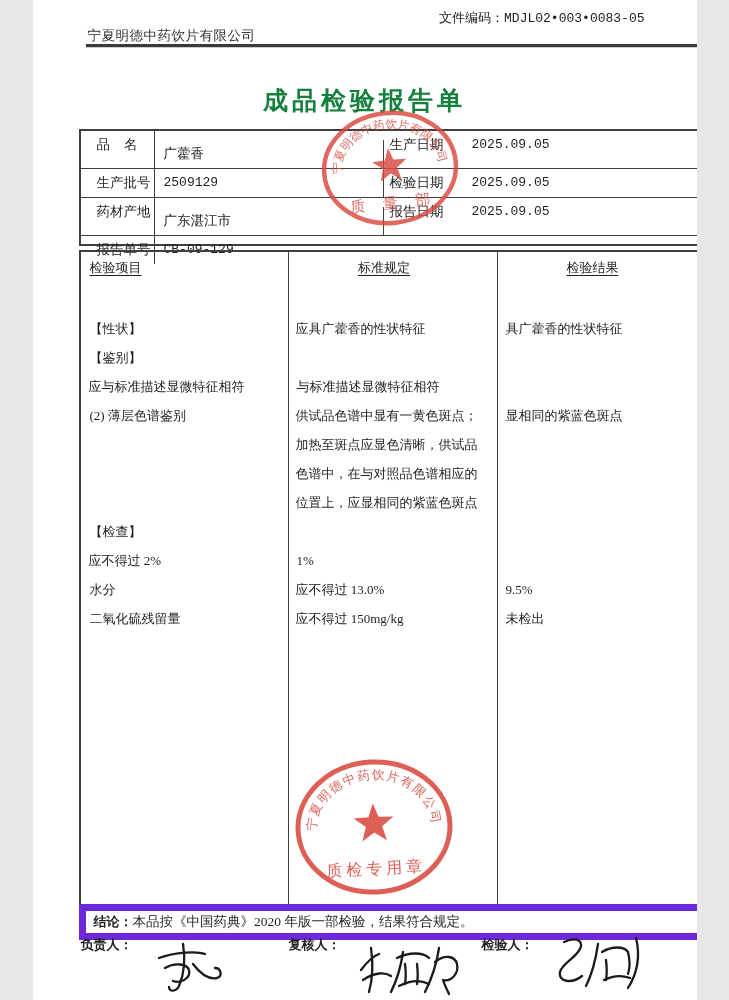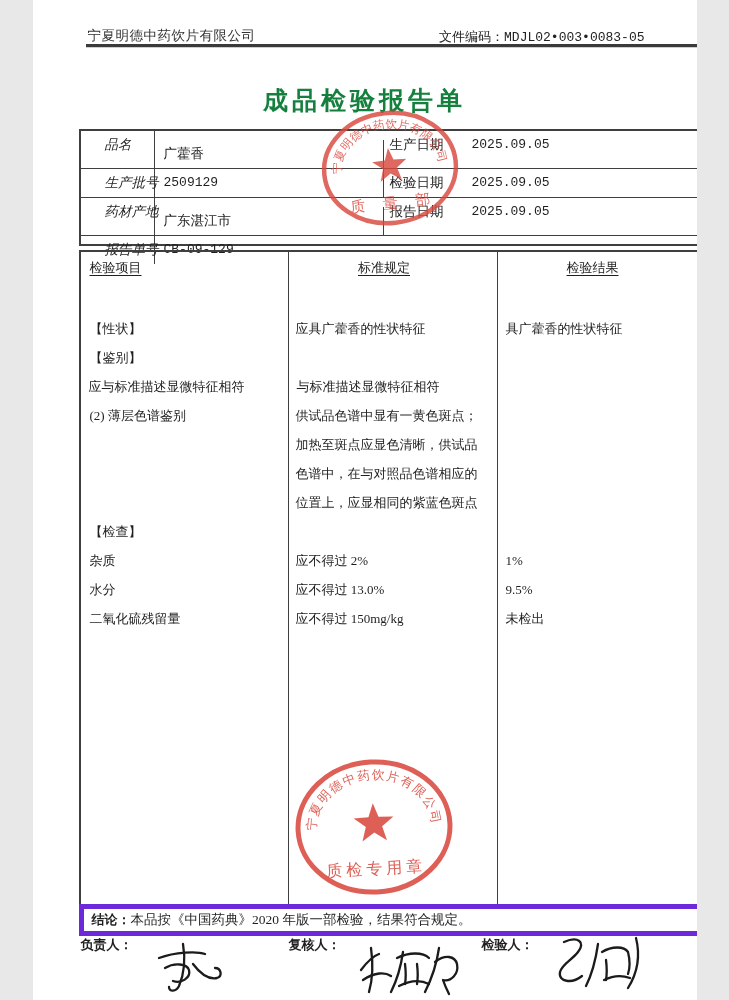--- a/index.html
+++ b/index.html
@@ -4,37 +4,37 @@
 <style>
   html,body{margin:0;padding:0;background:#e8e8e8;}
   .page{
     position:relative; width:664px; height:1000px; margin:0 auto;
     background:#ffffff; overflow:hidden;
     font-family:"Liberation Serif", serif;
     color:#1f1f1f;
   }
   
   .hdr-company{position:absolute; left:55px; top:27px; font-size:13.5px; letter-spacing:.5px; color:#333;}
-  .hdr-doc{position:absolute; right:52px; top:28px; font-size:13px; color:#222;}
+  .hdr-doc{position:absolute; right:52px; top:9px; font-size:13px; color:#222;}
   .hdr-doc .code{font-family:"Liberation Mono", monospace; font-size:13px;}
   .hdr-rule{position:absolute; left:53px; top:44px; width:624px; height:2.5px; background:#3a3a3a; border-bottom:1px solid #cfcfcf;}
   
   .title{position:absolute; left:0; top:84px; width:100%; text-align:center;
     font-family:"DejaVu Sans", sans-serif; font-weight:700; font-size:25px; letter-spacing:4px; color:#15803d;}
   
   .info-table{
     position:absolute; left:46px; top:129px; width:623px; height:113px;
     border:2px solid #3f3f3f;
     display:grid; grid-template-columns:74px 229px 1fr; grid-auto-rows:1fr;
     font-size:13.5px;
   }
   .cell{line-height:28px; white-space:nowrap; overflow:visible;}
   .br{border-right:1.5px solid #3f3f3f;}
   .bb{border-bottom:1.5px solid #3f3f3f;}
-  .lbl{padding:0 24px; text-align:justify; text-align-last:justify;font-style:italic;}
+  .lbl{padding:0 16px; text-align:justify; text-align-last:justify;}
   .val{padding-left:9px; font-family:"Liberation Mono", monospace; font-size:13px;}
   .val.cjk{font-family:"Liberation Serif", serif; font-size:13.5px;margin-top:9px;}
   .date{padding-left:6px; display:flex; gap:28px;}
   .date .dv{font-family:"Liberation Mono", monospace; font-size:13px;}
   .span2{grid-column:2 / 4;}
   
   .main-table{
     position:absolute; left:46px; top:250px; width:623px; height:654px;
     border:2px solid #3f3f3f; font-size:13px;
   }
@@ -43,21 +43,21 @@
   .mrow{display:grid; grid-template-columns:207px 209px 1fr; line-height:29px;}
   .mhead{margin-top:6px; margin-bottom:36px; line-height:20px;}
   .th{text-decoration:underline; text-underline-offset:3px;}
   .c1{padding-left:9px;}
   .c2{padding-left:8px; padding-right:10px;}
   .c3{padding-left:9px; padding-right:26px;}
   .thc{text-align:center; padding-right:24px;}
   
   .conclusion{
     position:absolute; left:46px; top:904px; width:623px; height:22px;
-    border:5px solid #6d28d9; line-height:22px; padding-left:8px; font-size:13.5px;
+    border:7px solid #6d28d9; line-height:22px; padding-left:8px; font-size:13.5px;
     background:#fff;
   }
   .conclusion b{font-family:"DejaVu Sans", sans-serif; font-size:13px;}
   
   .sig-label{position:absolute; top:936px; font-size:13.5px; font-weight:600; font-family:"DejaVu Sans", sans-serif; font-size:13px;}
   .sl1{left:48px;} .sl2{left:256px;} .sl3{left:449px;}
   .sigsvg{position:absolute;}
   .sigsvg path{stroke:#1b1b1b; stroke-width:2.3; fill:none; stroke-linecap:round; stroke-linejoin:round;}
   
   .stamp{position:absolute; pointer-events:none;}
@@ -123,28 +123,28 @@
       <div class="c2"></div>
       <div class="c3"></div>
     </div>
     <div class="mrow">
       <div class="c2">应与标准描述显微特征相符</div>
       <div class="c3">与标准描述显微特征相符</div>
     </div>
     <div class="mrow">
       <div class="c1">(2) 薄层色谱鉴别</div>
       <div class="c2">供试品色谱中显有一黄色斑点；加热至斑点应显色清晰，供试品色谱中，在与对照品色谱相应的位置上，应显相同的紫蓝色斑点</div>
+      <div class="c3">显相同的紫蓝色斑点</div>
     </div>
     <div class="mrow">
       <div class="c1">【检查】</div>
       <div class="c2"></div>
       <div class="c3"></div>
     </div>
     <div class="mrow">
-      <div class="c1">杂质</div>
       <div class="c2">应不得过 2%</div>
       <div class="c3">1%</div>
     </div>
     <div class="mrow">
       <div class="c1">水分</div>
       <div class="c2">应不得过 13.0%</div>
       <div class="c3">9.5%</div>
     </div>
     <div class="mrow">
       <div class="c1">二氧化硫残留量</div>

